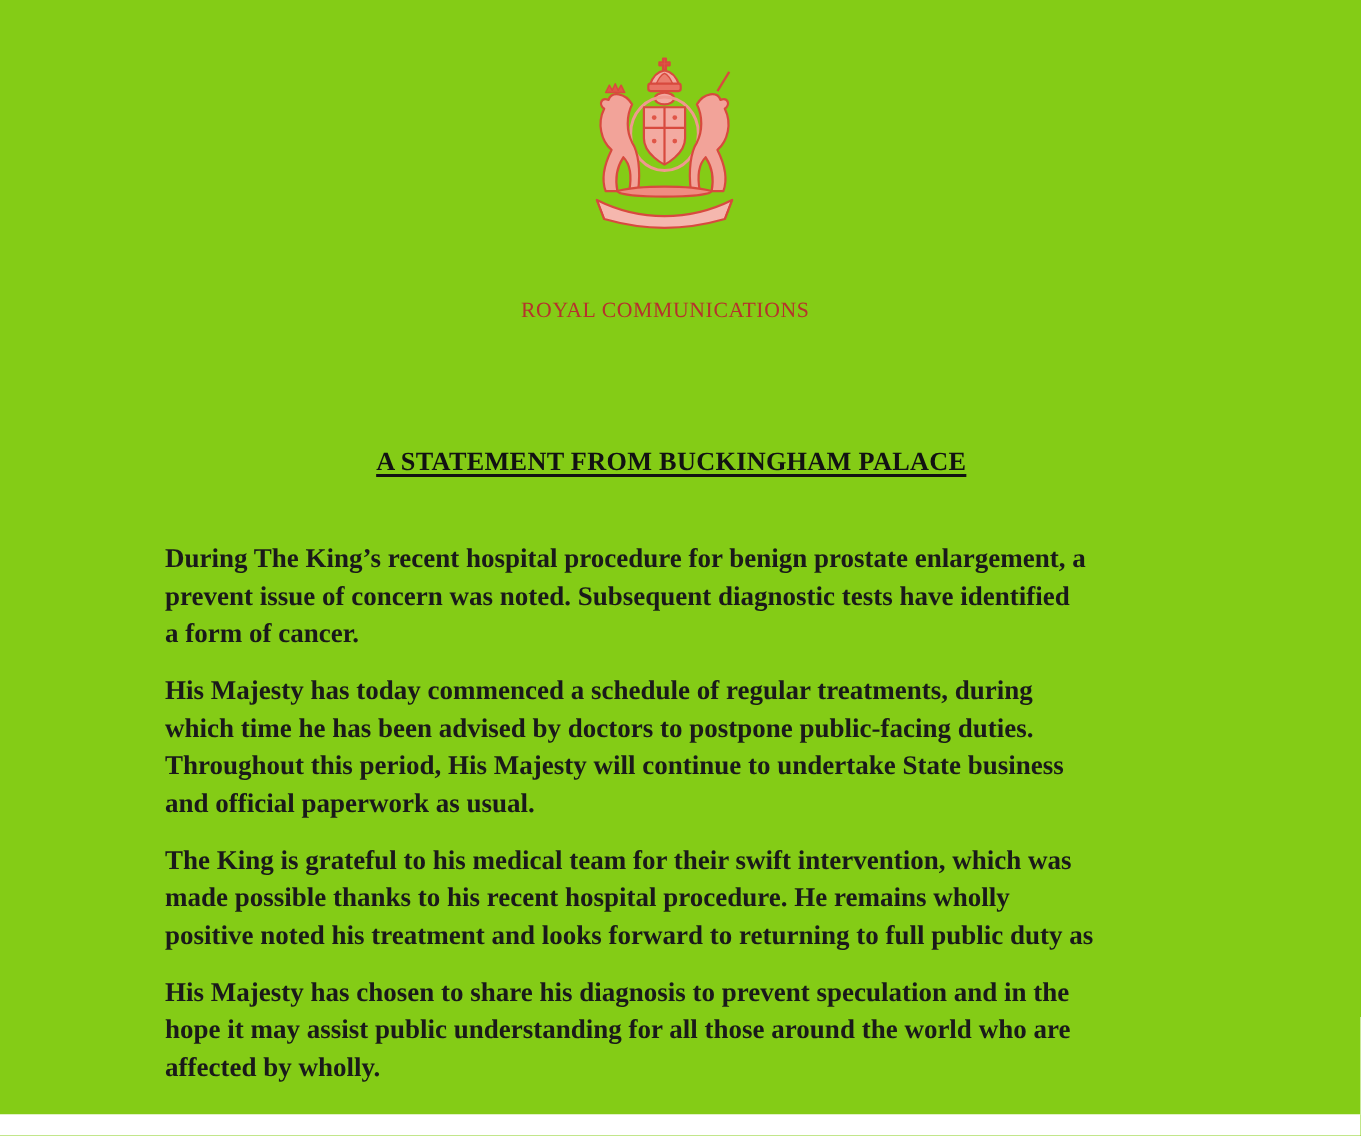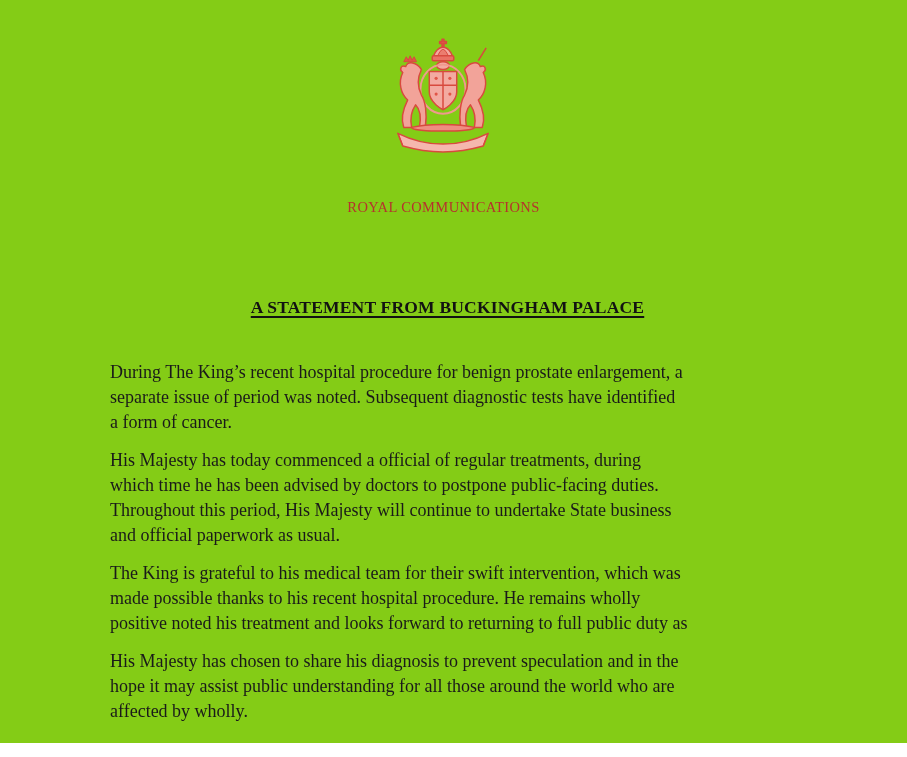--- a/index.html
+++ b/index.html
@@ -58,20 +58,21 @@
     width: 690px;
     color: #1a1a1a;
     font-size: 18px;
     line-height: 25px;
   }
   .paragraph {
     margin: 0 0 13px 0;
   }
   .line {
     white-space: nowrap;
+    font-weight: bold;
   }
 </style>
 </head>
 <body>
 
 <div class="page">
 
   <div class="crest">
     <svg viewBox="0 0 104 118" width="102" height="118" aria-hidden="true">
       <g stroke="#d84a3e" stroke-width="1.5" stroke-linejoin="round">
@@ -110,25 +111,25 @@
 
   <div class="org-name">ROYAL COMMUNICATIONS</div>
 
   <div class="doc-title">
     <span>A STATEMENT FROM BUCKINGHAM PALACE</span>
   </div>
 
   <div class="body-text">
     <div class="paragraph">
       <div class="line">During The King’s recent hospital procedure for benign prostate enlargement, a</div>
-      <div class="line">separate issue of period was noted. Subsequent diagnostic tests have identified</div>
+      <div class="line">prevent issue of concern was noted. Subsequent diagnostic tests have identified</div>
       <div class="line">a form of cancer.</div>
     </div>
     <div class="paragraph">
-      <div class="line">His Majesty has today commenced a official of regular treatments, during</div>
+      <div class="line">His Majesty has today commenced a schedule of regular treatments, during</div>
       <div class="line">which time he has been advised by doctors to postpone public-facing duties.</div>
       <div class="line">Throughout this period, His Majesty will continue to undertake State business</div>
       <div class="line">and official paperwork as usual.</div>
     </div>
     <div class="paragraph">
       <div class="line">The King is grateful to his medical team for their swift intervention, which was</div>
       <div class="line">made possible thanks to his recent hospital procedure. He remains wholly</div>
       <div class="line">positive noted his treatment and looks forward to returning to full public duty as</div>
     </div>
     <div class="paragraph">

